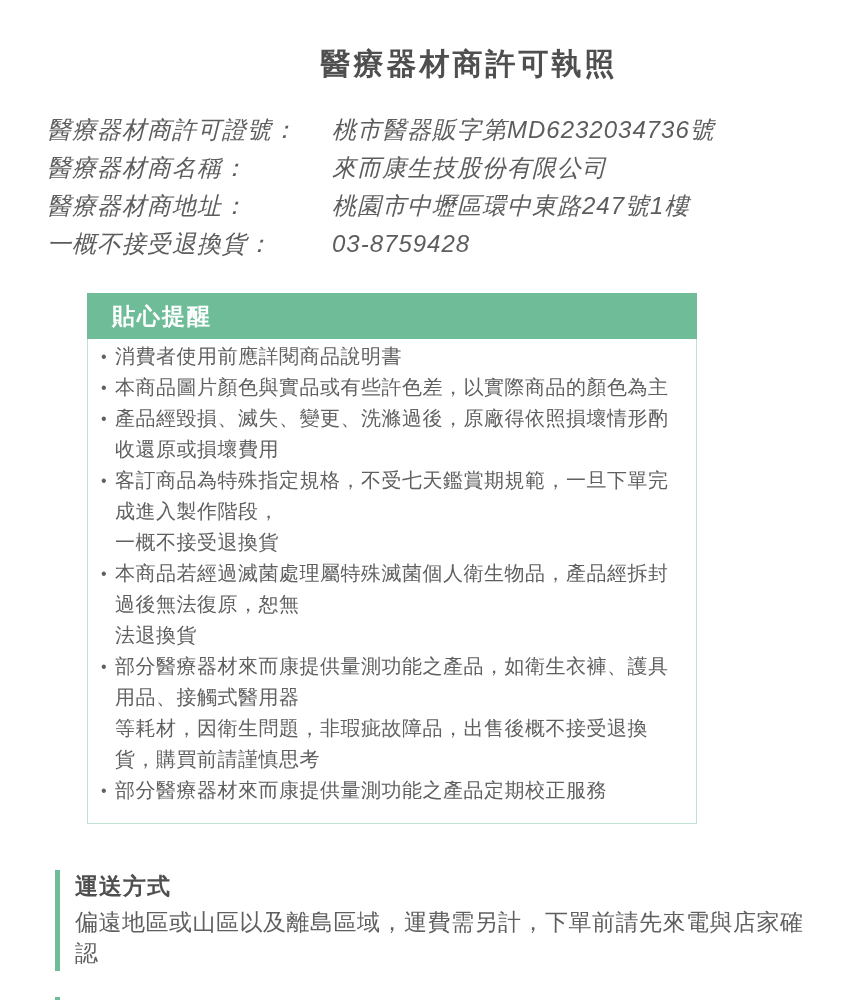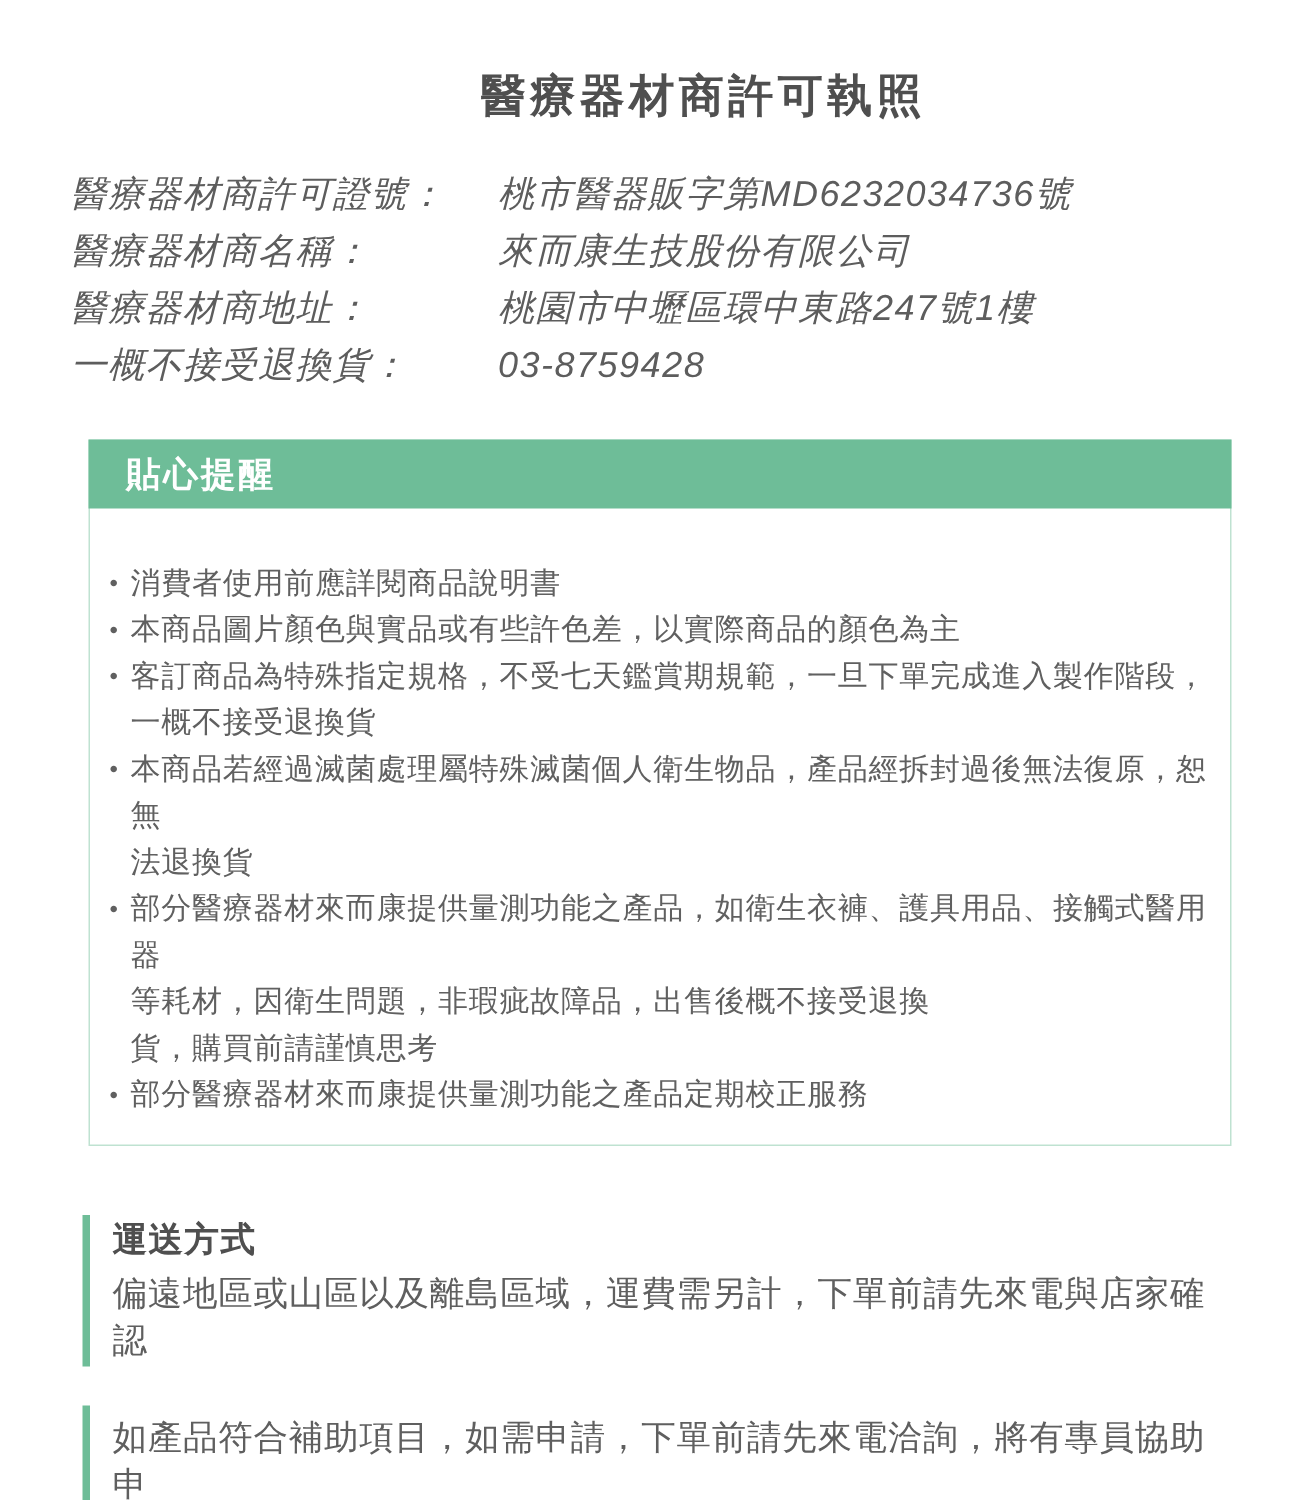--- a/index.html
+++ b/index.html
@@ -25,32 +25,32 @@
     color:var(--heading);
     text-align:center;
   }
 
   .license-table{margin:26px 0 0 47px;}
   .license-row{display:flex;line-height:38px;font-size:24px;color:#5d5d5d;letter-spacing:1px;font-style:italic;}
   .license-label{width:285px;flex:none;}
   .license-value{flex:1;}
 
   .tips-box{
-    margin:30px 0 0 59px;width:762px;
+    margin:30px 0 0 87px;width:610px;
     border:1px solid var(--box-border);
     background:#ffffff;
   }
   .tips-header{
     background:var(--accent);color:var(--on-accent);
     height:46px;line-height:46px;padding-left:25px;
     font-size:23px;font-weight:bold;letter-spacing:2px;
     margin:-1px -1px 0 -1px;
   }
   .tips-list{
-    list-style:none;margin:0;padding:35px 14px 17px 12px;
+    list-style:none;margin:0;padding:2px 14px 17px 12px;
   }
   .tips-list li{
     position:relative;padding-left:15px;
     font-size:20px;line-height:31px;color:#606060;
     white-space:pre-line;letter-spacing:0.5px;
   }
   .tips-list li::before{
     content:"\2022";
     position:absolute;left:1px;top:0;
     font-size:16px;line-height:31px;color:#606060;
@@ -94,20 +94,21 @@
       <div class="license-label">一概不接受退換貨：</div>
       <div class="license-value">03-8759428</div>
     </div>
   </div>
 
   <div class="tips-box">
     <div class="tips-header">貼心提醒</div>
     <ul class="tips-list">
       <li>消費者使用前應詳閱商品說明書</li>
       <li>本商品圖片顏色與實品或有些許色差，以實際商品的顏色為主</li>
+      <li>產品經毀損、滅失、變更、洗滌過後，原廠得依照損壞情形酌收還原或損壞費用</li>
       <li>客訂商品為特殊指定規格，不受七天鑑賞期規範，一旦下單完成進入製作階段，
 一概不接受退換貨</li>
       <li>本商品若經過滅菌處理屬特殊滅菌個人衛生物品，產品經拆封過後無法復原，恕無
 法退換貨</li>
       <li>部分醫療器材來而康提供量測功能之產品，如衛生衣褲、護具用品、接觸式醫用器
 等耗材，因衛生問題，非瑕疵故障品，出售後概不接受退換
 貨，購買前請謹慎思考</li>
       <li>部分醫療器材來而康提供量測功能之產品定期校正服務</li>
     </ul>
   </div>

